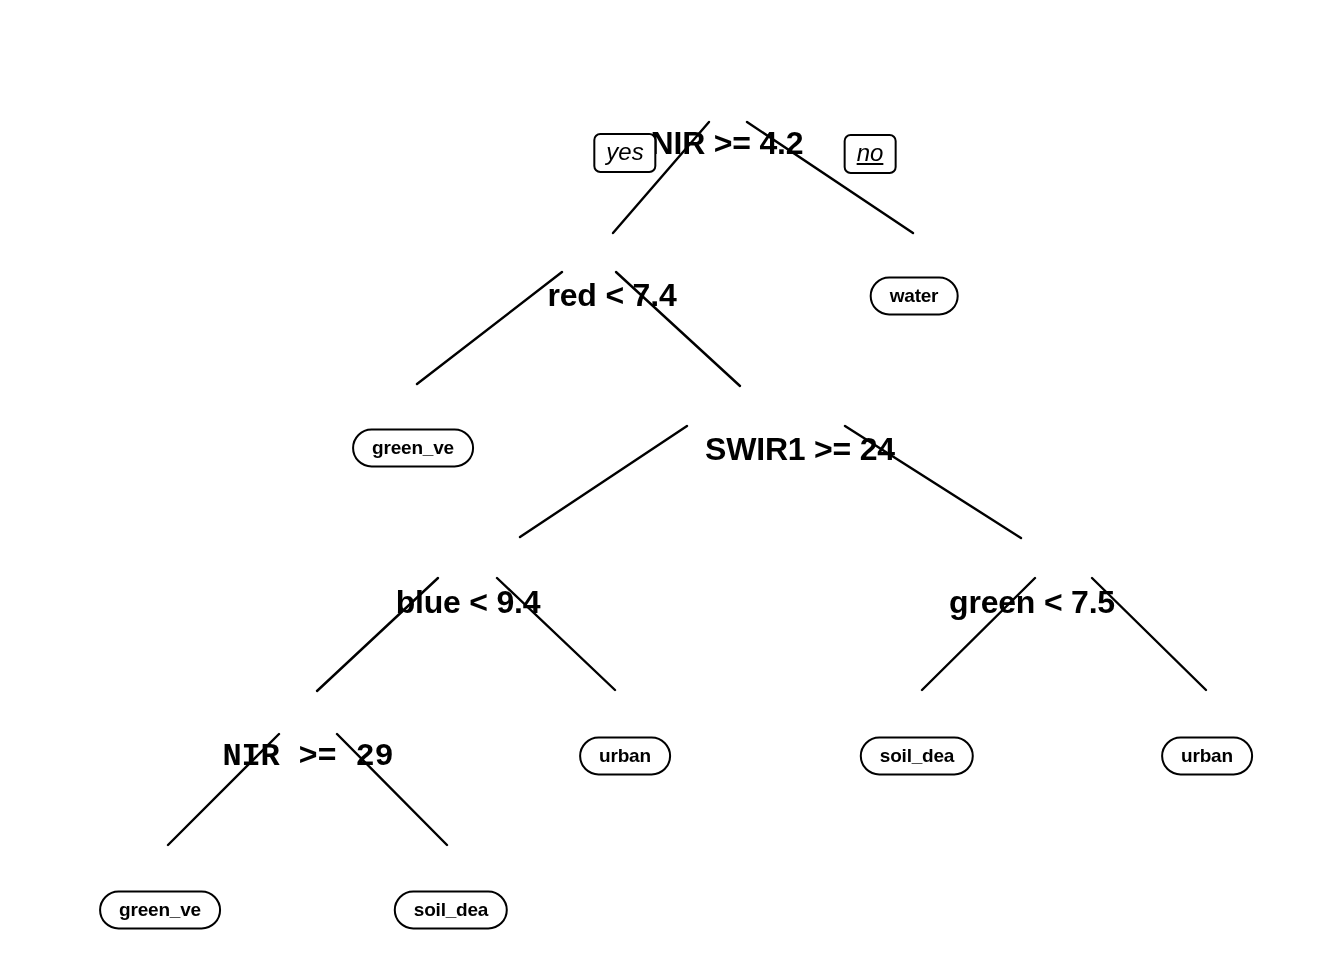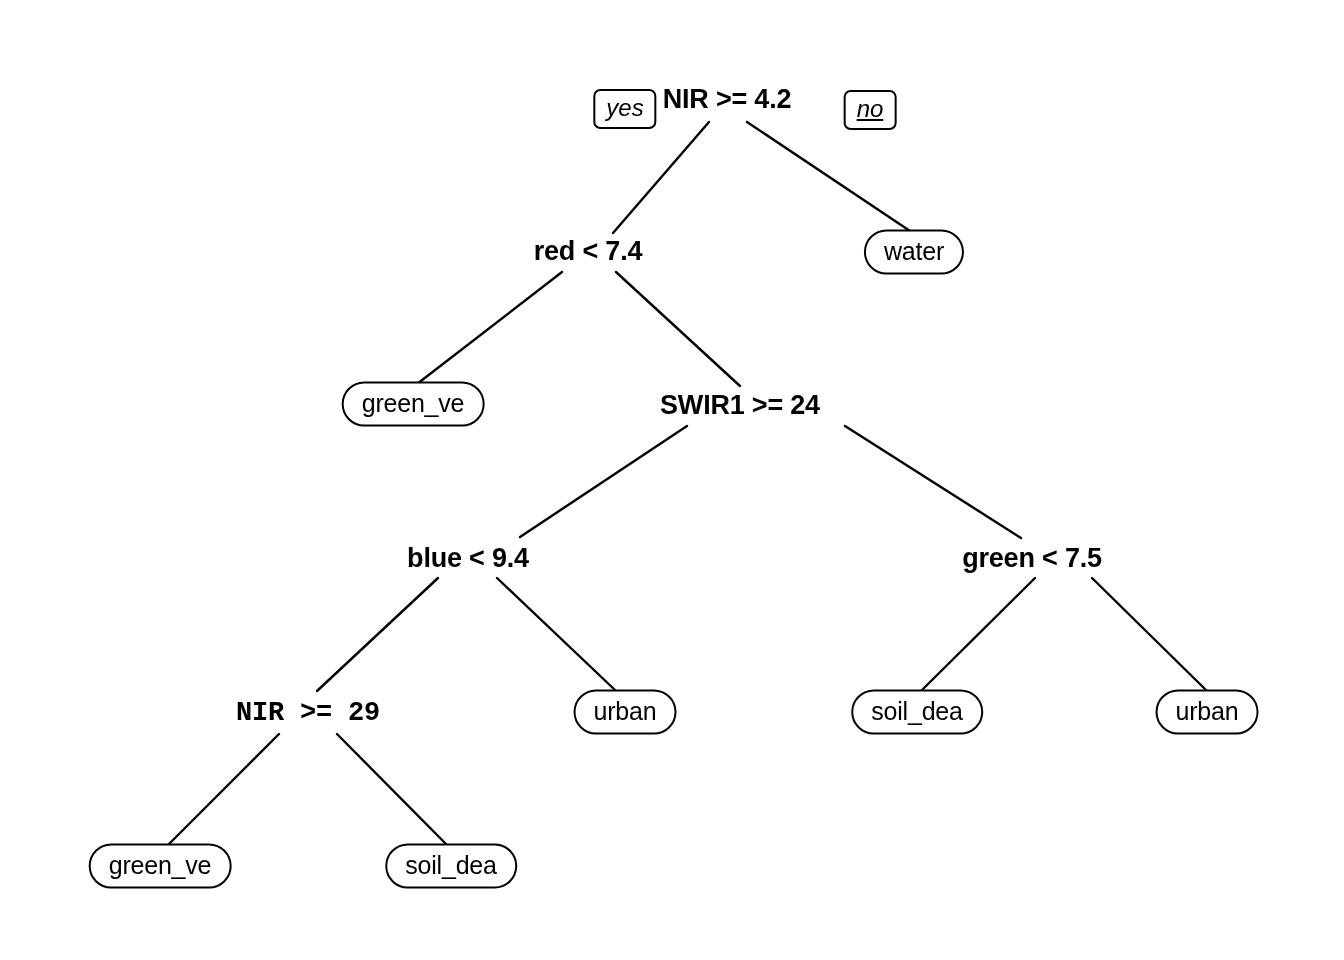--- a/index.html
+++ b/index.html
@@ -23,29 +23,30 @@
     height: 960px;
     pointer-events: none;
   }
   .node {
     position: absolute;
     transform: translate(-50%, -50%);
     white-space: nowrap;
     color: #000000;
     text-align: center;
     line-height: 1;
+    margin-top: 44px;
   }
   .split-node {
     font-weight: bold;
-    font-size: 27px;
+    font-size: 32px;
     letter-spacing: -0.2px;
   }
   .leaf-node {
-    font-weight: normal;
-    font-size: 25px;
+    font-weight: bold;
+    font-size: 19px;
     border: 2.2px solid #000000;
     border-radius: 999px;
     background: #ffffff;
     padding: 7px 18px 9px 18px;
     letter-spacing: -0.2px;
   }
   .yesno-node {
     font-style: italic;
     font-size: 24px;
     border: 2.2px solid #000000;
@@ -67,24 +68,24 @@
       <line x1="845" y1="426" x2="1021" y2="538" stroke="#000000" stroke-width="2.4" stroke-linecap="round"></line>
       <line x1="438" y1="578" x2="317" y2="691" stroke="#000000" stroke-width="2.4" stroke-linecap="round"></line>
       <line x1="497" y1="578" x2="615" y2="690" stroke="#000000" stroke-width="2.4" stroke-linecap="round"></line>
       <line x1="1035" y1="578" x2="922" y2="690" stroke="#000000" stroke-width="2.4" stroke-linecap="round"></line>
       <line x1="1092" y1="578" x2="1206" y2="690" stroke="#000000" stroke-width="2.4" stroke-linecap="round"></line>
       <line x1="279" y1="734" x2="168" y2="845" stroke="#000000" stroke-width="2.4" stroke-linecap="round"></line>
       <line x1="337" y1="734" x2="447" y2="845" stroke="#000000" stroke-width="2.4" stroke-linecap="round"></line>
     </svg>
   <div id="nodes-layer">
       <div class="node split-node" style="left: 727px; top: 99px;">NIR &gt;= 4.2</div>
-      <div class="node split-node" style="left: 588px; top: 251px; text-align: right;">red &lt; 7.4</div>
+      <div class="node split-node" style="left: 612px; top: 251px; text-align: right;">red &lt; 7.4</div>
       <div class="node leaf-node" style="left: 914px; top: 252px;">water</div>
       <div class="node leaf-node" style="left: 413px; top: 404px;">green_ve</div>
-      <div class="node split-node" style="left: 740px; top: 405px;">SWIR1 &gt;= 24</div>
+      <div class="node split-node" style="left: 800px; top: 405px;">SWIR1 &gt;= 24</div>
       <div class="node split-node" style="left: 468px; top: 558px;">blue &lt; 9.4</div>
       <div class="node split-node" style="left: 1032px; top: 558px;">green &lt; 7.5</div>
       <div class="node split-node" style="left: 308px; top: 713px; font-family: Liberation Mono, monospace;">NIR &gt;= 29</div>
       <div class="node leaf-node" style="left: 625px; top: 712px;">urban</div>
       <div class="node leaf-node" style="left: 917px; top: 712px;">soil_dea</div>
       <div class="node leaf-node" style="left: 1207px; top: 712px;">urban</div>
       <div class="node leaf-node" style="left: 160px; top: 866px;">green_ve</div>
       <div class="node leaf-node" style="left: 451px; top: 866px;">soil_dea</div>
       <div class="node yesno-node" style="left: 625px; top: 109px;">yes</div>
       <div class="node yesno-node" style="left: 870px; top: 110px; text-decoration: underline;">no</div>

